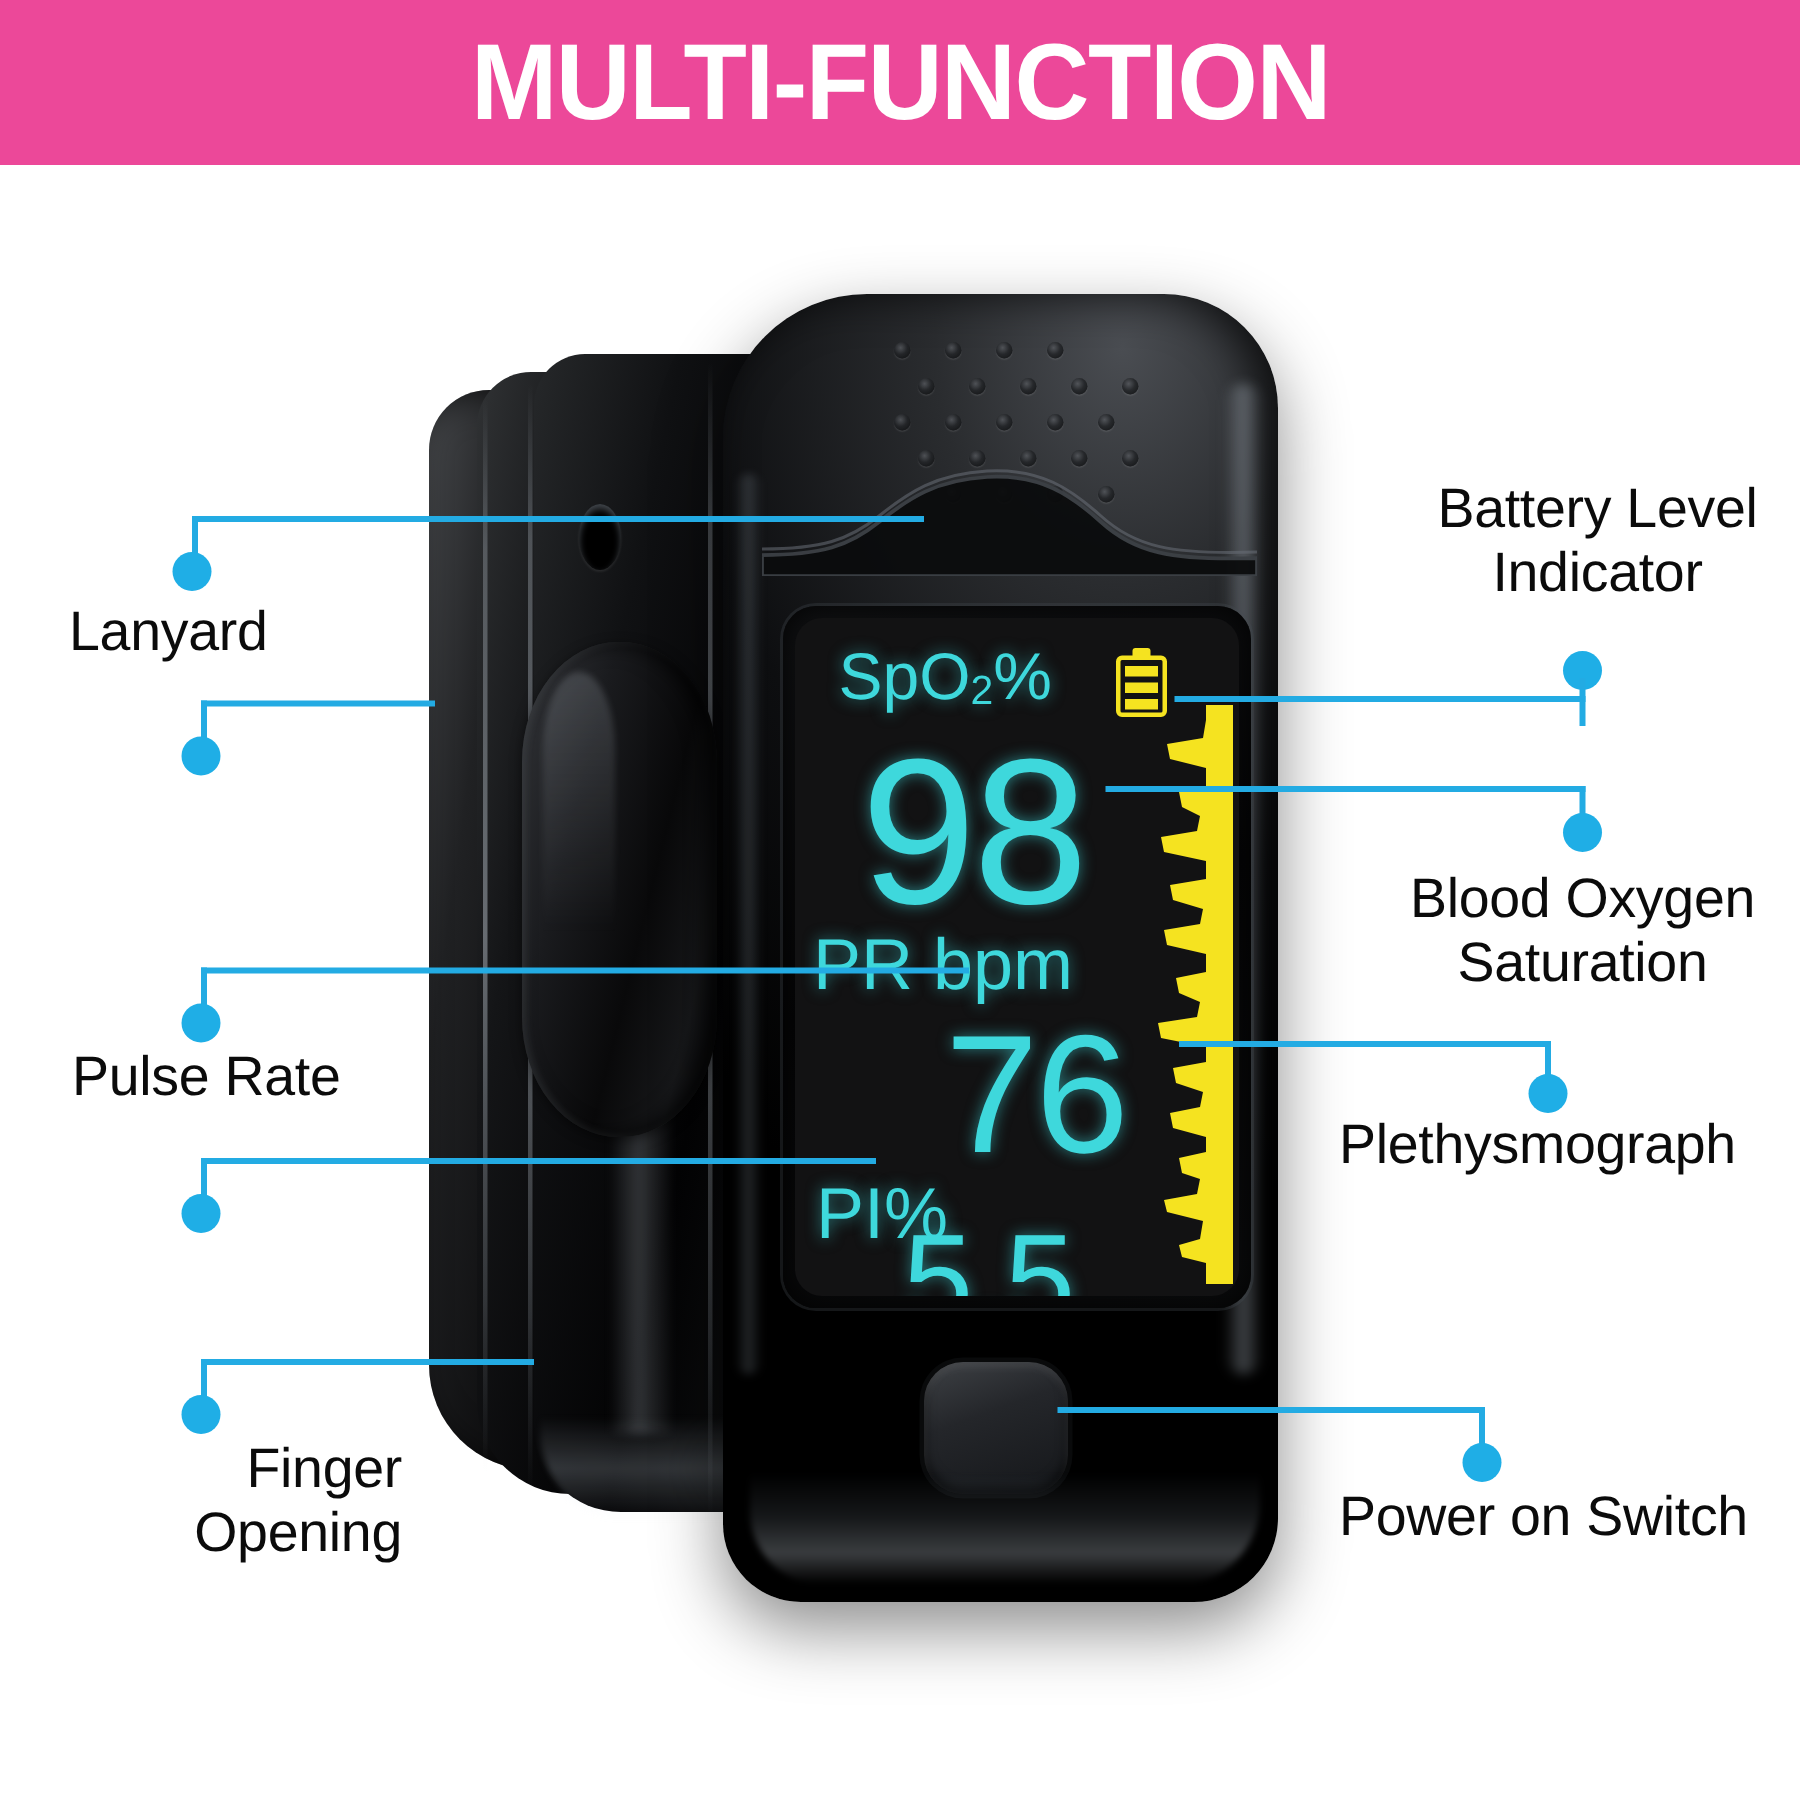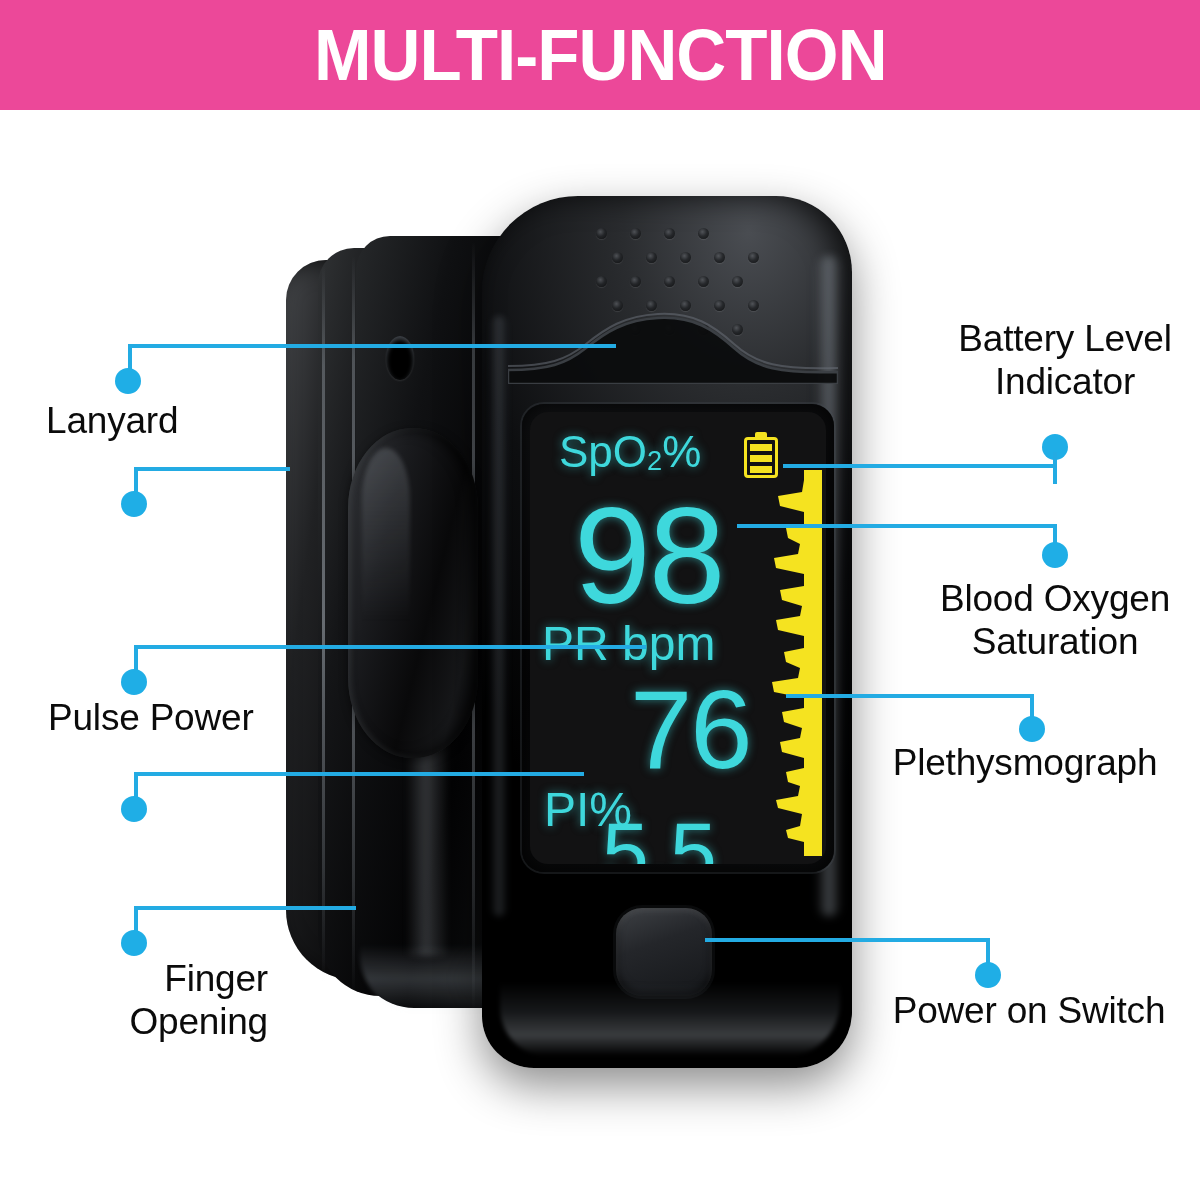--- a/index.html
+++ b/index.html
@@ -393,21 +393,21 @@
   <div class="leader-dot" style="left:115px; top:368px;"></div>
   <div class="callout-label label-left" style="left:46px; top:400px; width:260px;">Lanyard</div>
 
   <div class="leader-h" style="left:134px; top:467px; width:156px;"></div>
   <div class="leader-v" style="left:134px; top:467px; height:40px;"></div>
   <div class="leader-dot" style="left:121px; top:491px;"></div>
 
   <div class="leader-h" style="left:134px; top:645px; width:512px;"></div>
   <div class="leader-v" style="left:134px; top:645px; height:40px;"></div>
   <div class="leader-dot" style="left:121px; top:669px;"></div>
-  <div class="callout-label label-left" style="left:48px; top:697px; width:290px;">Pulse Power</div>
+  <div class="callout-label label-left" style="left:48px; top:697px; width:290px;">Pulse Rate</div>
 
   <div class="leader-h" style="left:134px; top:772px; width:450px;"></div>
   <div class="leader-v" style="left:134px; top:772px; height:40px;"></div>
   <div class="leader-dot" style="left:121px; top:796px;"></div>
 
   <div class="leader-h" style="left:134px; top:906px; width:222px;"></div>
   <div class="leader-v" style="left:134px; top:906px; height:40px;"></div>
   <div class="leader-dot" style="left:121px; top:930px;"></div>
   <div class="callout-label label-center" style="left:0px; top:958px; width:268px;text-align:right;">Finger
 Opening</div>

